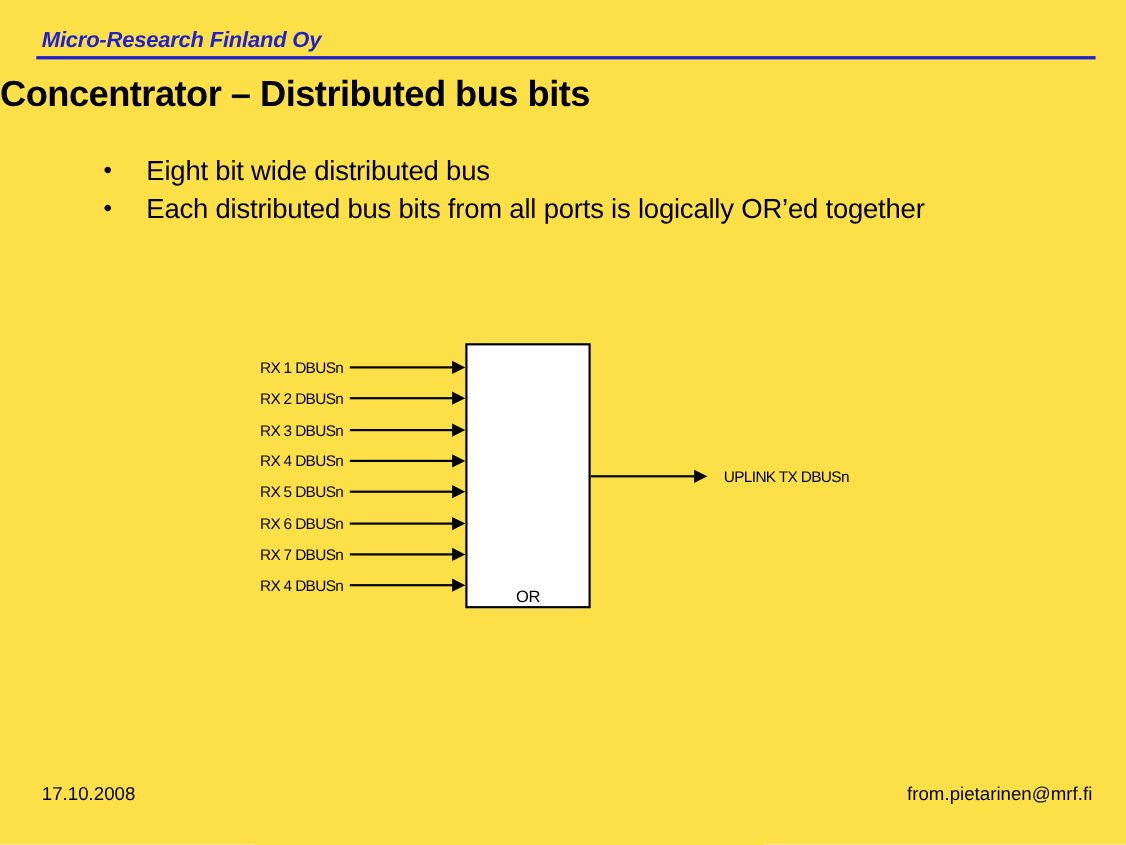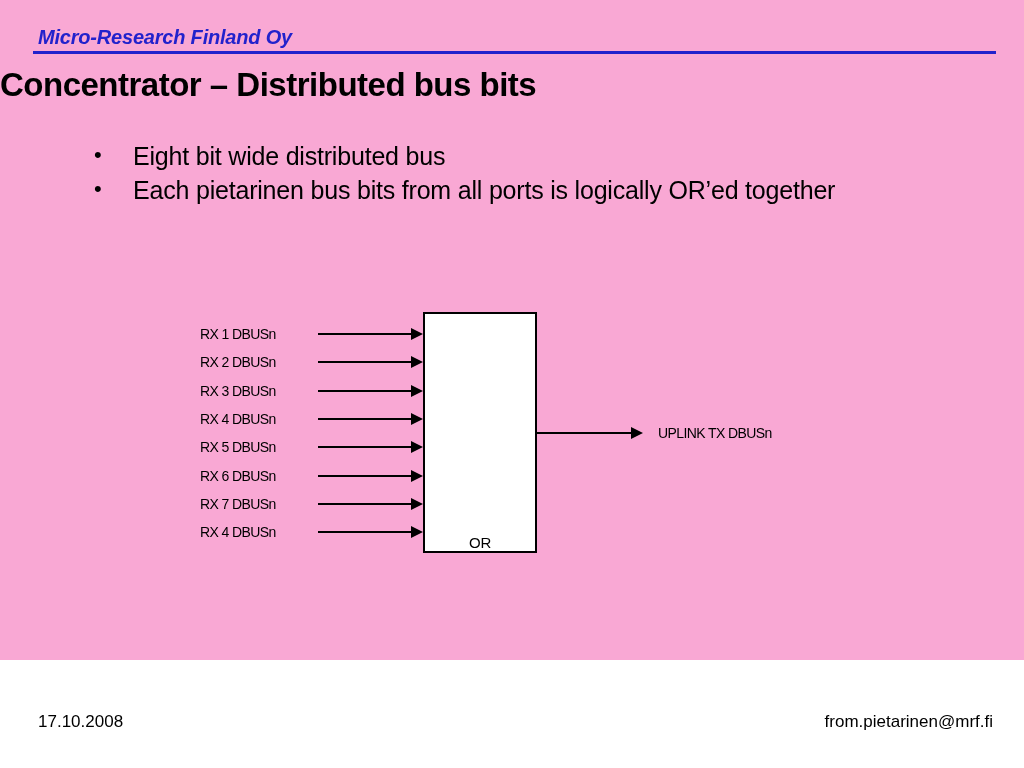--- a/index.html
+++ b/index.html
@@ -3,21 +3,21 @@
 <meta charset="utf-8">
 <style>
   * { margin: 0; padding: 0; box-sizing: border-box; }
   html, body {
     width: 1024px; height: 768px;
     background: #ffffff;
     font-family: "Liberation Sans", sans-serif;
     color: #000000;
     overflow: hidden;
   }
-  .slide { position: relative; width: 1024px; height: 660px; background: #f9a8d4; }
+  .slide { position: relative; width: 1024px; height: 768px; background: #fde047; }
 
   
   .header-text {
     position: absolute; left: 38px; top: 26px;
     font-size: 20px; font-weight: bold; font-style: italic;
     color: #2222cc; letter-spacing: -0.2px;
   }
   .header-rule {
     position: absolute; left: 33px; top: 51px;
     width: 963px; height: 3px; background: #2222cc;
@@ -48,21 +48,21 @@
     position: absolute; left: 423px; top: 312px;
     width: 114px; height: 241px;
     border: 2px solid #000; background: #ffffff;
     display: flex; align-items: flex-end; justify-content: center;
   }
   .or-label { font-size: 15px; letter-spacing: -0.3px; }
 
   .sig-row { position: absolute; left: 0; height: 18px; width: 1024px; }
   .sig-label {
     position: absolute; left: 200px; width: 112px;
-    text-align: left; font-size: 14px; line-height: 18px;
+    text-align: right; font-size: 14px; line-height: 18px;
     letter-spacing: -0.6px; white-space: nowrap;
   }
   .arr-line {
     position: absolute; left: 318px; top: 8px;
     width: 95px; height: 2px; background: #000;
   }
   .arr-head {
     position: absolute; left: 411px; top: 3px;
     width: 0; height: 0;
     border-left: 12px solid #000;
@@ -101,21 +101,21 @@
 
   <h1 class="slide-title">Concentrator – Distributed bus bits</h1>
 
   <div class="bullets">
     <div class="bullet-item">
       <span class="marker">•</span>
       <span>Eight bit wide distributed bus</span>
     </div>
     <div class="bullet-item">
       <span class="marker">•</span>
-      <span>Each pietarinen bus bits from all ports is logically OR’ed together</span>
+      <span>Each distributed bus bits from all ports is logically OR’ed together</span>
     </div>
   </div>
 
   <div class="diagram">
 
     <div class="or-box">
       <span class="or-label">OR</span>
     </div>
 
     <div class="sig-row" style="top:325px">

